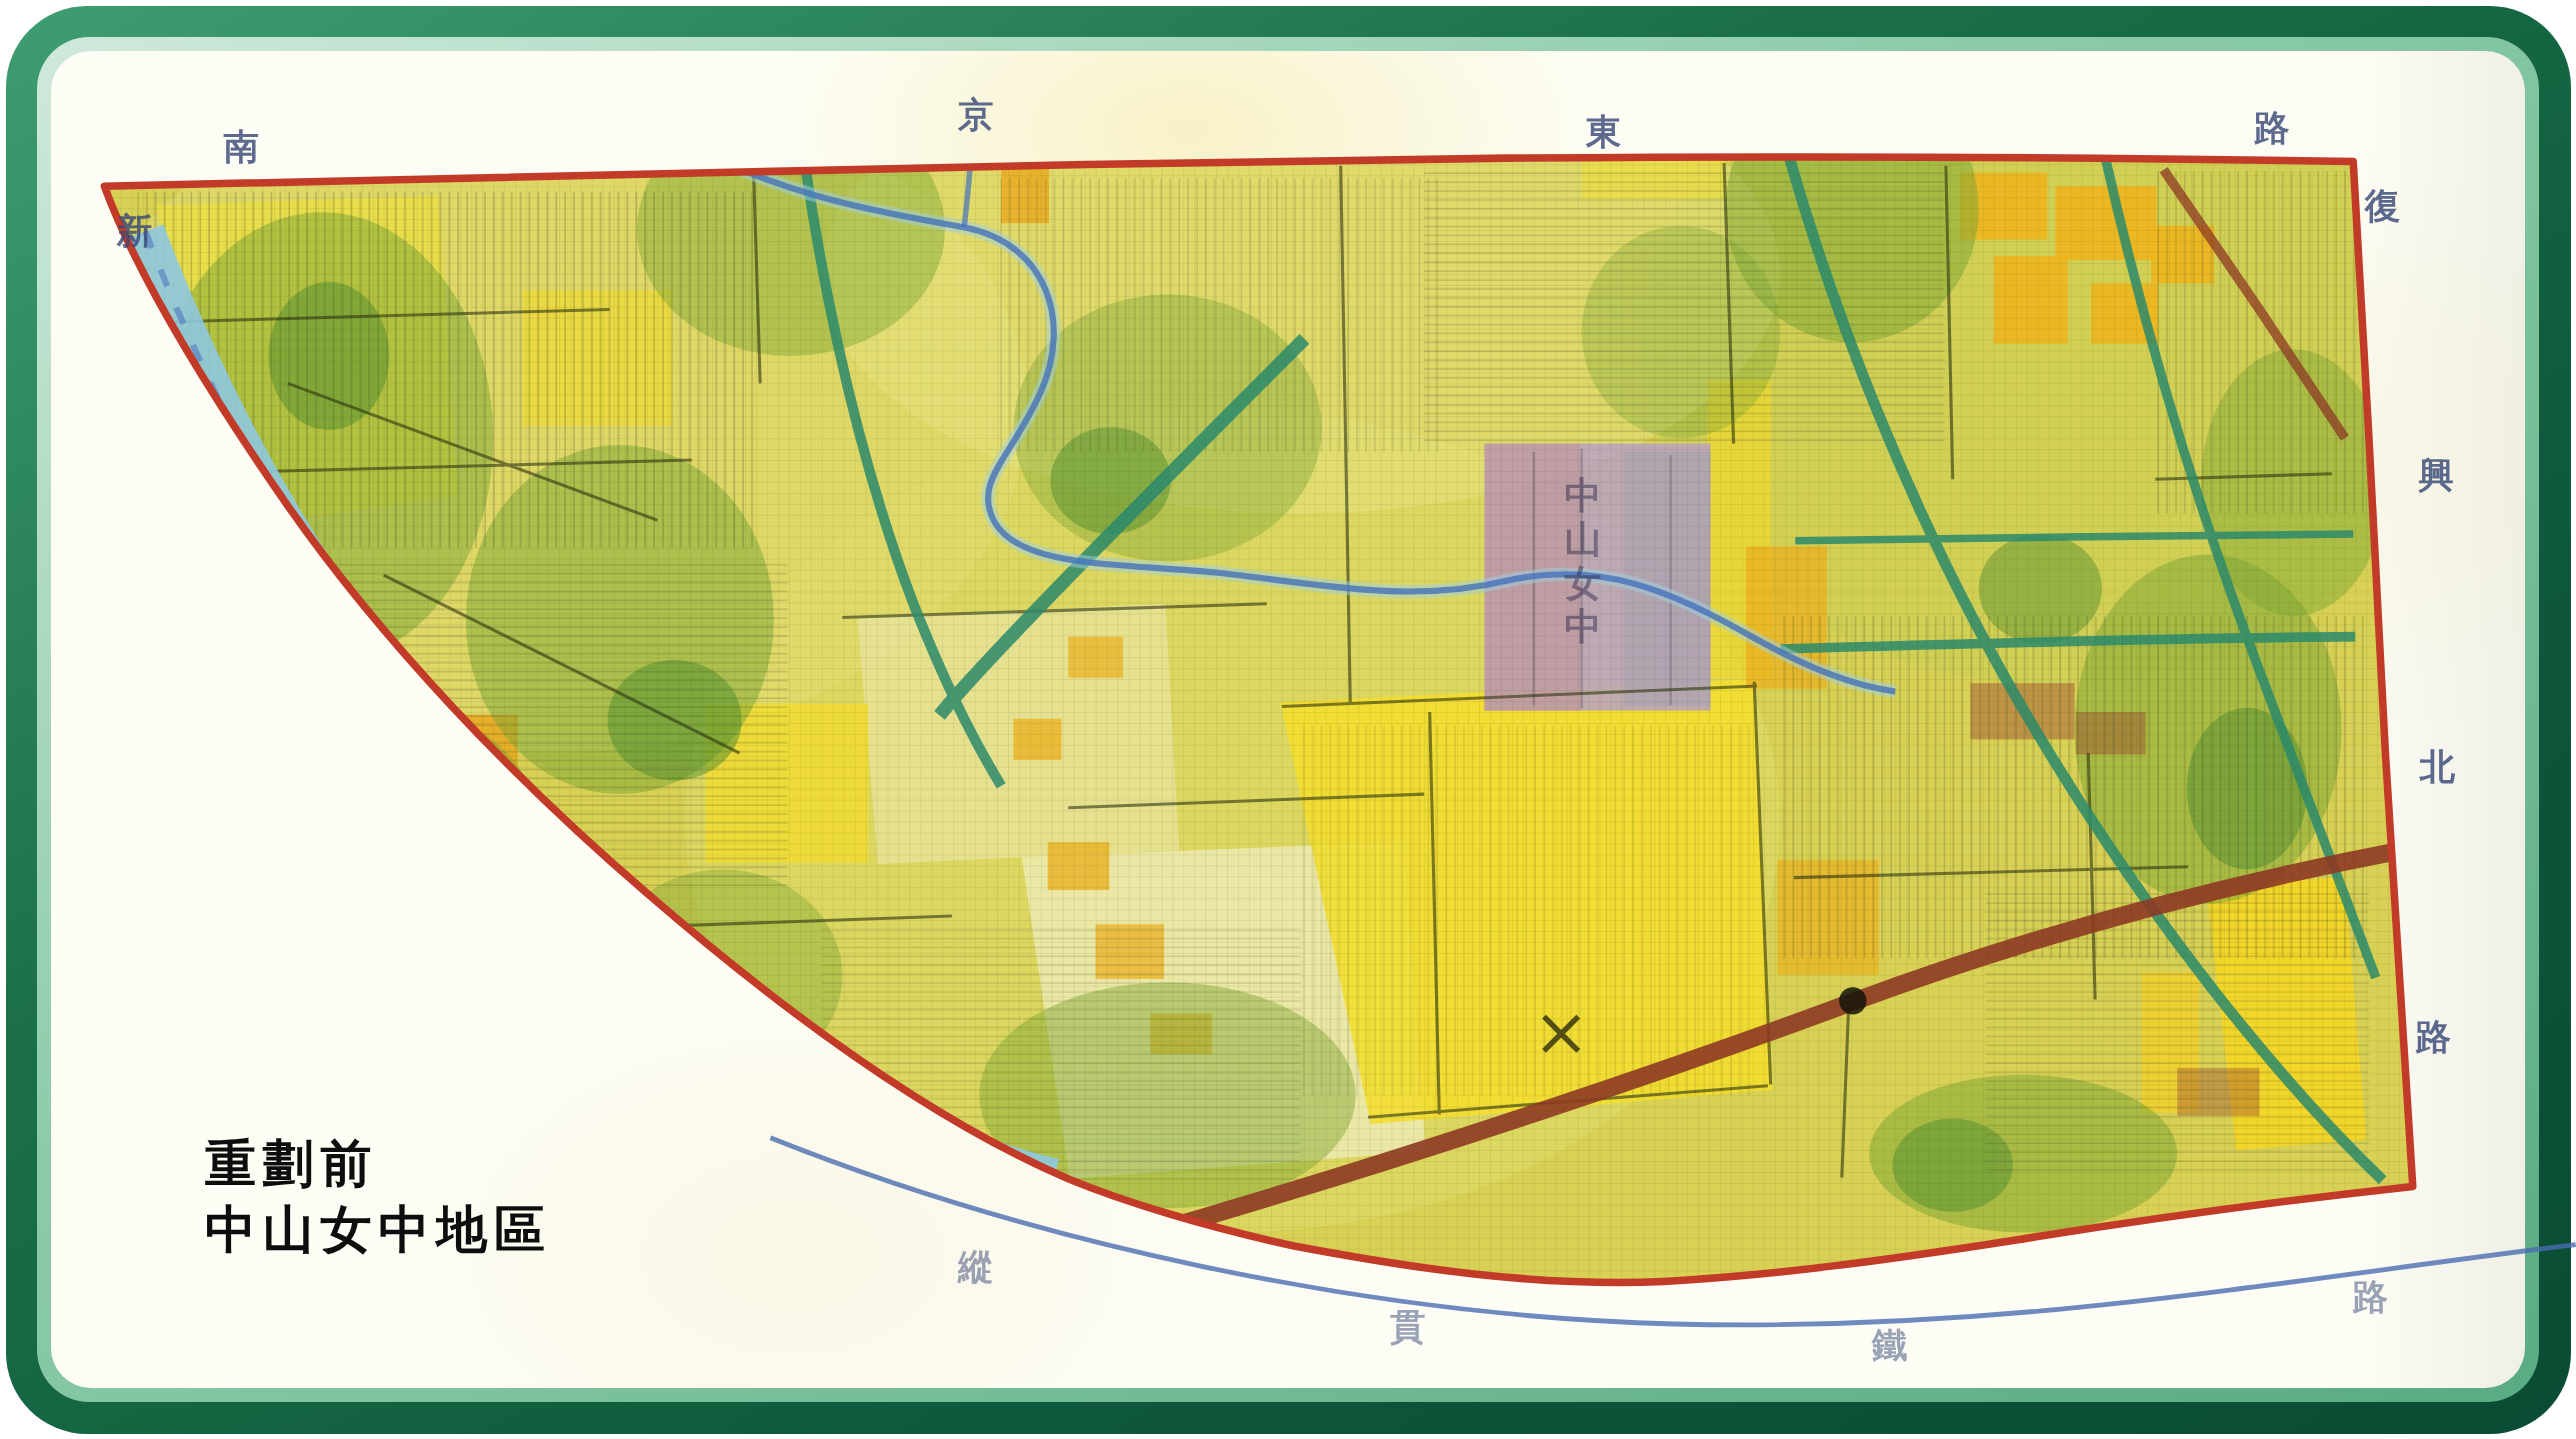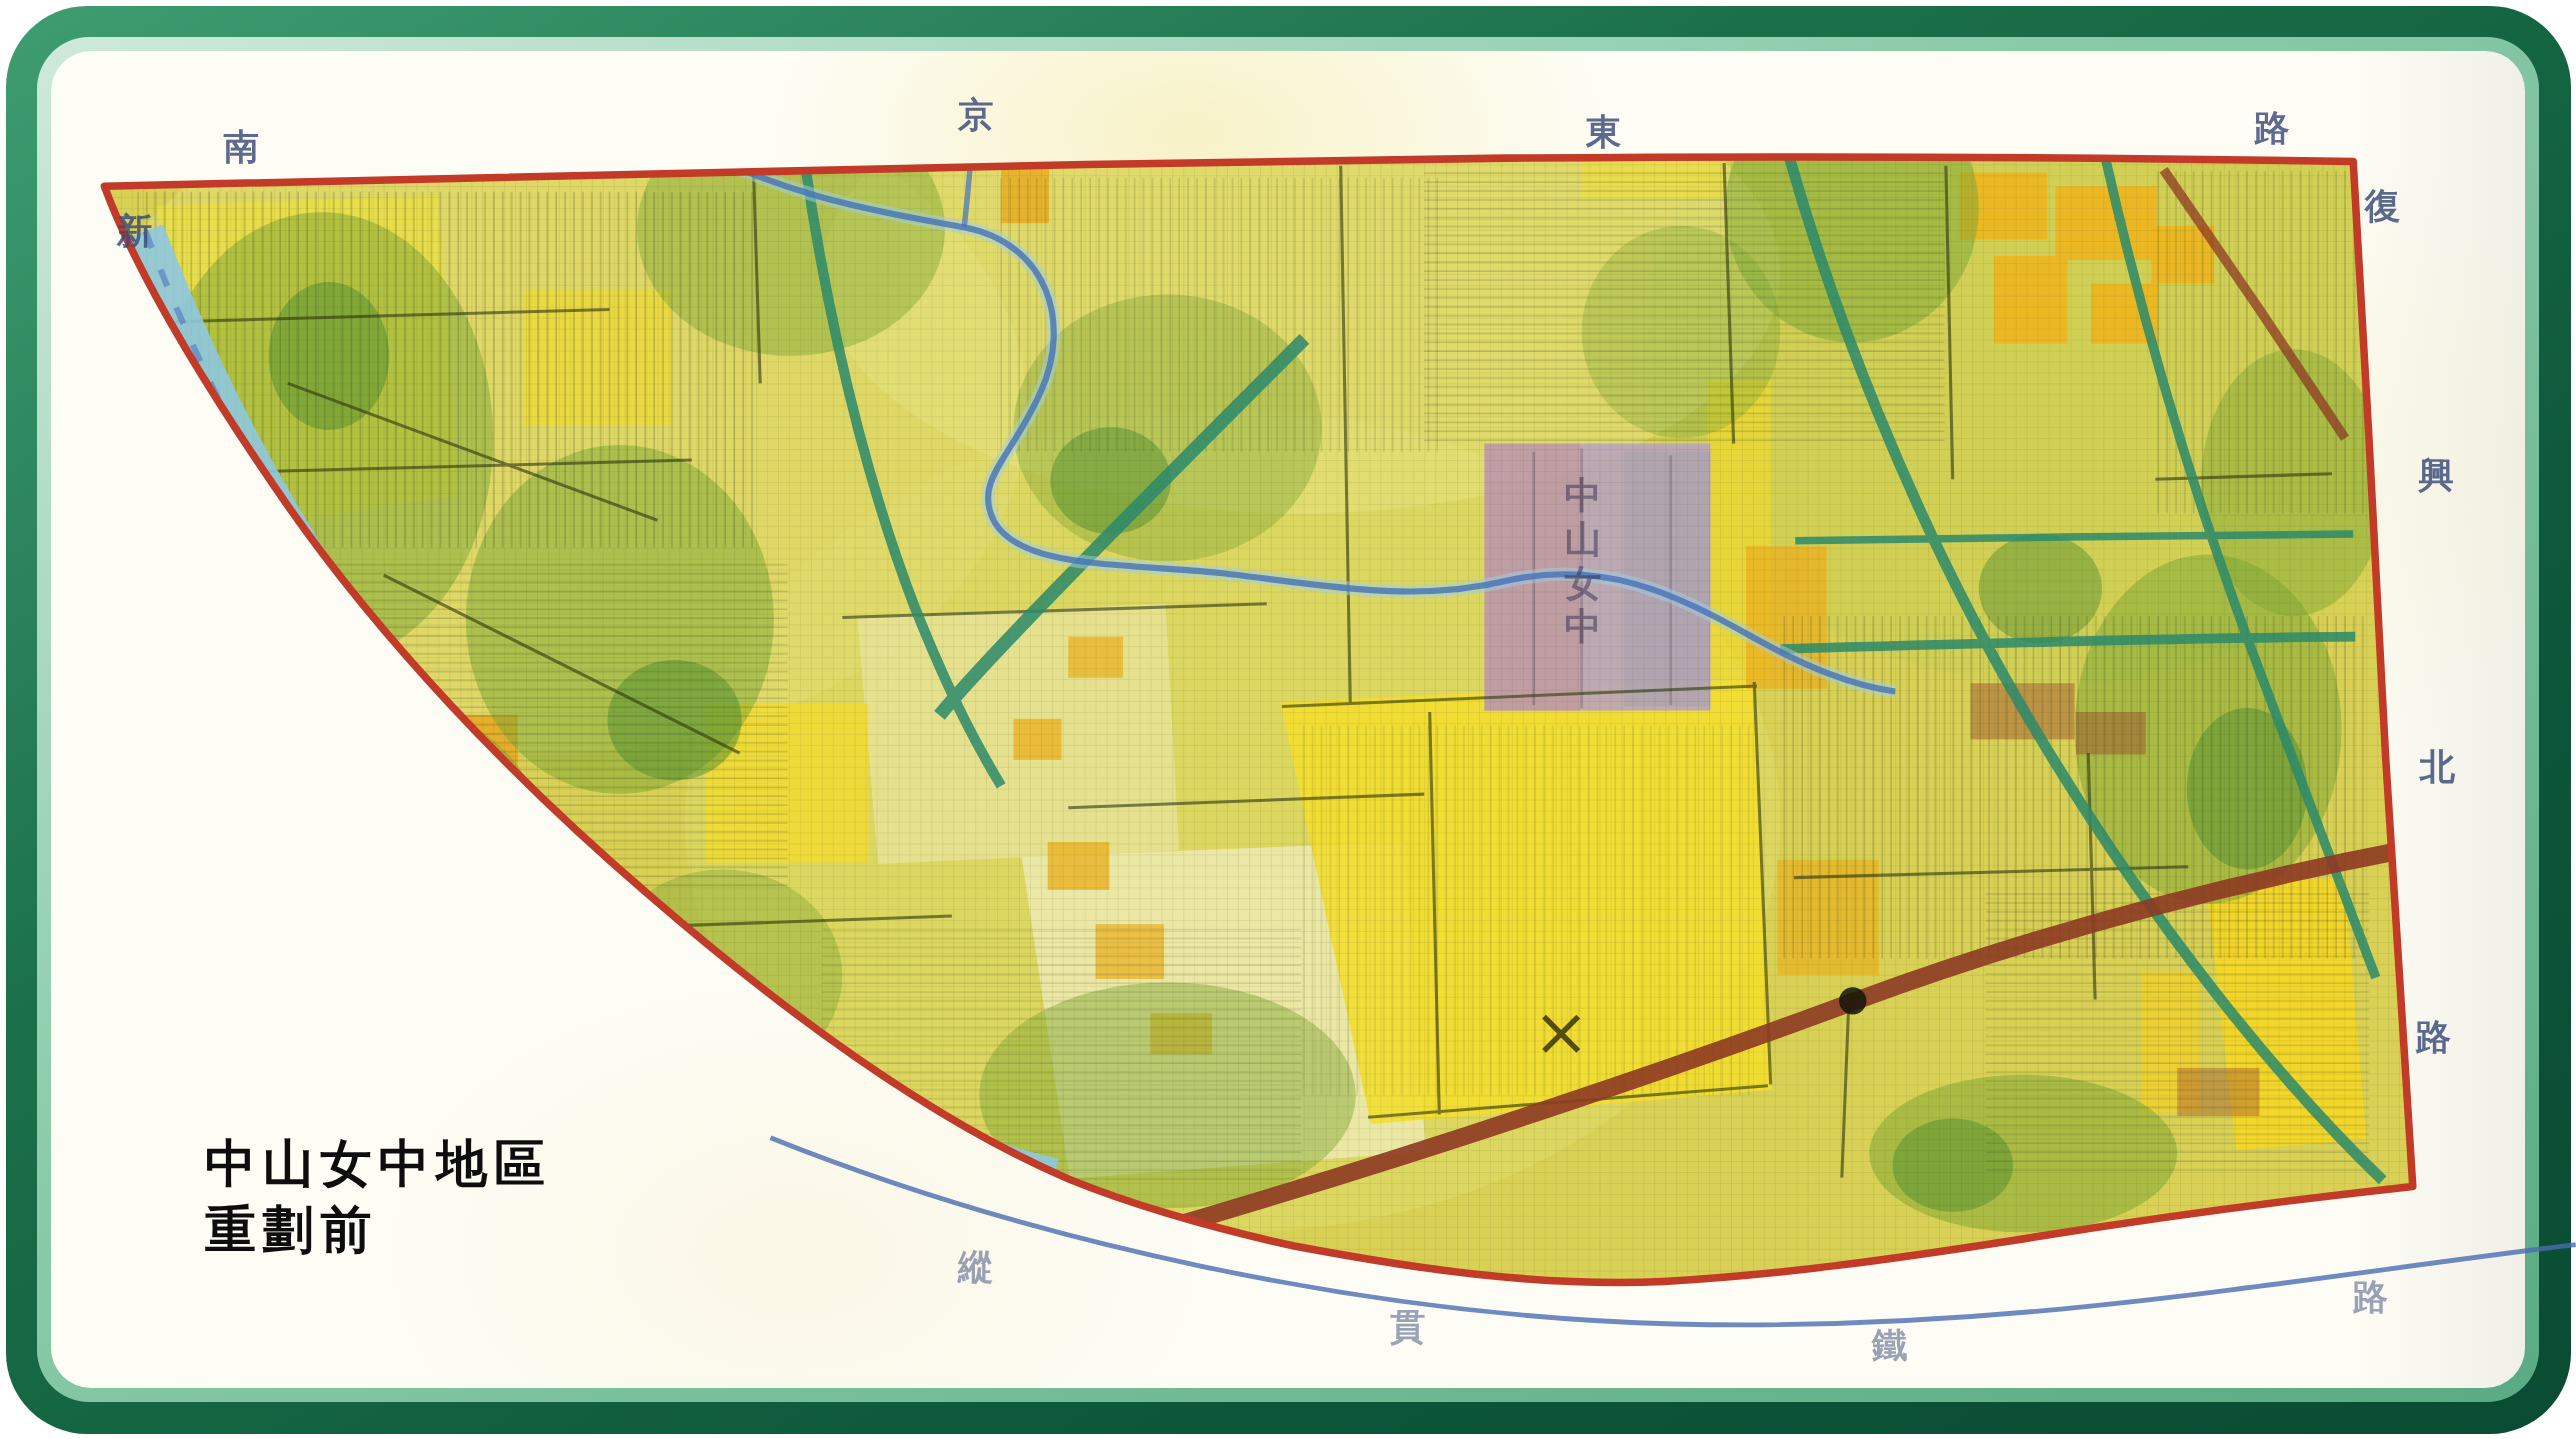--- a/index.html
+++ b/index.html
@@ -206,17 +206,17 @@
       <text class="elbl" x="3560" y="1138">北</text>
       <text class="elbl" x="3554" y="1532">路</text>
       <text class="elbl elbl-faint" x="1425" y="1868">縱</text>
       <text class="elbl elbl-faint" x="2056" y="1956">貫</text>
       <text class="elbl elbl-faint" x="2760" y="1982">鐵</text>
       <text class="elbl elbl-faint" x="3462" y="1912">路</text>
     </g>
   </svg>
 
   <div class="title">
+    <div>重劃前</div>
     <div>中山女中地區</div>
-    <div>重劃前</div>
   </div>
 </div>
 
 
 </body></html>

